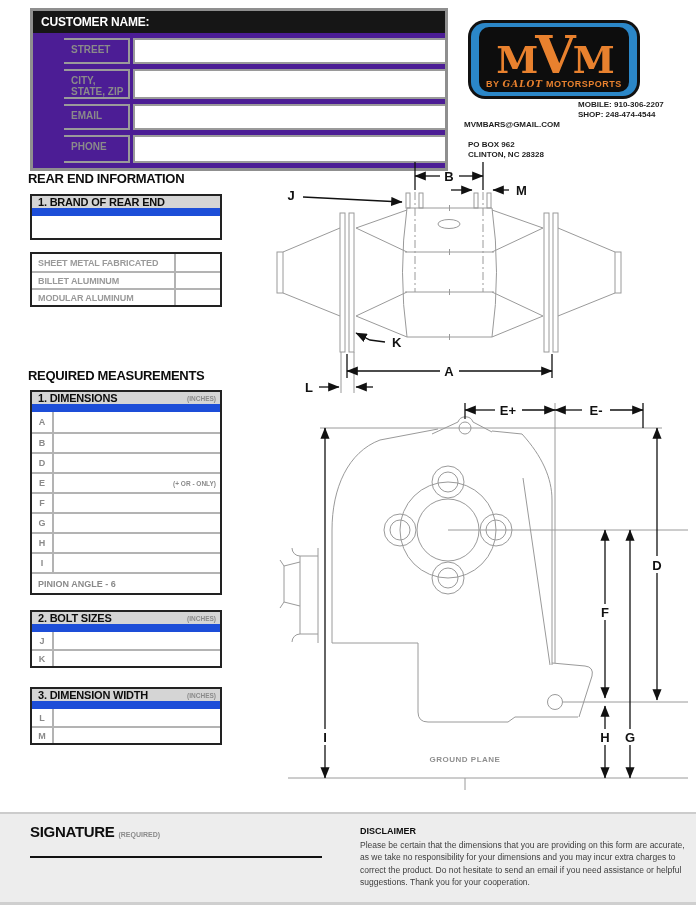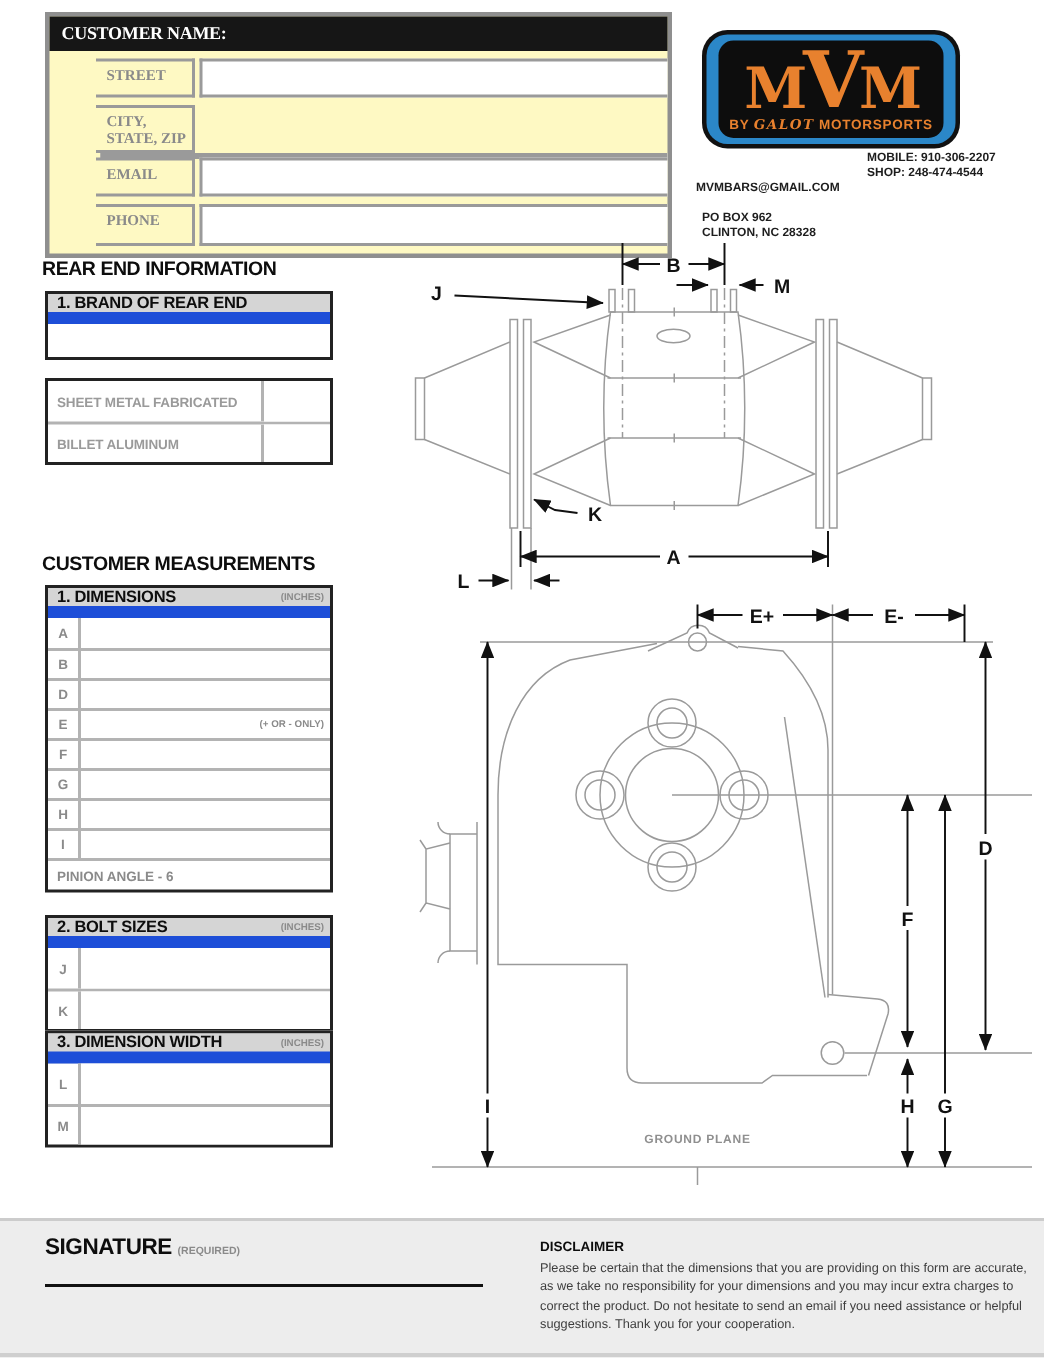--- a/index.html
+++ b/index.html
@@ -1,26 +1,26 @@
 <!DOCTYPE html>
 <html><head>
 <meta charset="utf-8">
 <style>
   * { margin:0; padding:0; box-sizing:border-box; }
   body { background:#fff; font-family:"Liberation Sans", sans-serif; }
   .page { position:relative; width:696px; height:905px; background:#ffffff; overflow:hidden; }
 
   
-  .customer { position:absolute; left:30px; top:8px; width:418px; border:3px solid #8f8f8f; background:#fef9c3;font-family:Liberation Serif, serif; }
+  .customer { position:absolute; left:30px; top:8px; width:418px; border:3px solid #8f8f8f; background:#4c1d95; }
   .customer-header { background:#161616; color:#fff; font-weight:bold; font-size:12px; letter-spacing:-0.2px; padding:4px 0 4px 8px; }
   .cust-row { display:flex; margin-top:5px;margin-left:31px; }
   .cust-row:last-child { margin-bottom:5px; }
   .cust-label { width:66px; border:2px solid #9a9a9a; border-left:none; color:#8a8a8a; font-weight:bold; font-size:10px; padding:4px 2px 2px 7px; line-height:11px; }
   .cust-input { flex:1; border:2px solid #9a9a9a; border-right:none; margin-left:3px; background:#fff; }
-  .r26 { height:26px; } .r30 { height:30px;flex-direction:column; } .r28 { height:28px; }
+  .r26 { height:26px; } .r30 { height:30px; } .r28 { height:28px; }
 
   
   .logo { position:absolute; left:468px; top:20px; width:172px; height:79px; background:#111; border-radius:17px; padding:3px; }
   .logo-blue { width:100%; height:100%; border-radius:14px; padding:4px 8px; }
   .logo-black { width:100%; height:100%; background:#0d0d0d; border-radius:10px; display:flex; flex-direction:column; align-items:center; justify-content:flex-end; padding-bottom:3px; }
   .logo-letters { display:flex; align-items:flex-start; line-height:1; font-family:"DejaVu Serif", serif; font-weight:bold; letter-spacing:-3px; }
   .logo-letters .m { font-size:38px; margin-top:8px; }
   .logo-letters .v { font-size:52px; margin-top:-4px; }
   .logo-tag { font-size:9px; font-weight:bold; letter-spacing:0.5px; margin-top:-2px; white-space:nowrap; }
   .logo-tag .galot { font-family:"DejaVu Serif", serif; font-style:italic; letter-spacing:1px; }
@@ -39,21 +39,21 @@
   .tbl-header .h { font-weight:bold; font-size:11px; letter-spacing:-0.2px; color:#0d0d0d; }
   .tbl-header .n { font-weight:bold; font-size:6.5px; color:#8a8a8a; }
   .tbl-row { display:flex; height:20px; border-top:2px solid #b3b3b3; align-items:stretch; }
   .tbl-row.first { border-top:none; }
   .cell-letter { width:22px; border-right:2px solid #b3b3b3; color:#8a8a8a; font-weight:bold; font-size:9px; display:flex; align-items:center; justify-content:center; }
   .cell-input { flex:1; background:#fff; position:relative; }
   .cell-note { position:absolute; right:4px; top:50%; transform:translateY(-50%); font-size:6.5px; font-weight:bold; color:#8a8a8a; }
   .cell-option { flex:1; color:#9a9a9a; font-weight:bold; font-size:9px; display:flex; align-items:center; padding-left:6px; letter-spacing:-0.1px; }
   .cell-check { width:46px; border-left:2px solid #b3b3b3; background:#fff; }
   .row-span { height:21px; border-top:2px solid #b3b3b3; color:#8a8a8a; font-weight:bold; font-size:9px; display:flex; align-items:center; padding-left:6px; }
-  .row21 { height:27px; } .row22 { height:22px; }
+  .row21 { height:17px; } .row22 { height:22px; }
 
   
   .draw { position:absolute; }
   .draw svg { display:block; }
   .dim-label { font-family:"Liberation Sans", sans-serif; font-size:13px; font-weight:bold; fill:#111; }
   .ground-label { font-family:"Liberation Sans", sans-serif; font-size:8px; font-weight:bold; fill:#8f8f8f; letter-spacing:0.5px; }
 
   
   .footer { position:absolute; left:0; top:812px; width:696px; height:93px; background:#ededed; border-top:2px solid #cccccc; border-bottom:3px solid #cfcfcf; }
   .sig-label { position:absolute; left:30px; top:9px; font-weight:bold; font-size:15px; letter-spacing:-0.3px; color:#0d0d0d; }
@@ -129,23 +129,27 @@
 
   <div class="tbl" style="top:252px;">
     <div class="tbl-row first row21">
       <div class="cell-option">SHEET METAL FABRICATED</div>
       <div class="cell-check"></div>
     </div>
     <div class="tbl-row row21">
       <div class="cell-option">BILLET ALUMINUM</div>
       <div class="cell-check"></div>
     </div>
-  </div>
-
-  <div class="section-title" style="top:368px;">CUSTOMER MEASUREMENTS</div>
+    <div class="tbl-row row21">
+      <div class="cell-option">MODULAR ALUMINUM</div>
+      <div class="cell-check"></div>
+    </div>
+  </div>
+
+  <div class="section-title" style="top:368px;">REQUIRED MEASUREMENTS</div>
 
   <div class="tbl" style="top:390px;">
     <div class="tbl-header">
       <span class="h">1. DIMENSIONS</span>
       <span class="n">(INCHES)</span>
     </div>
     <div class="tbl-row first">
       <div class="cell-letter">A</div>
       <div class="cell-input"></div>
     </div>

